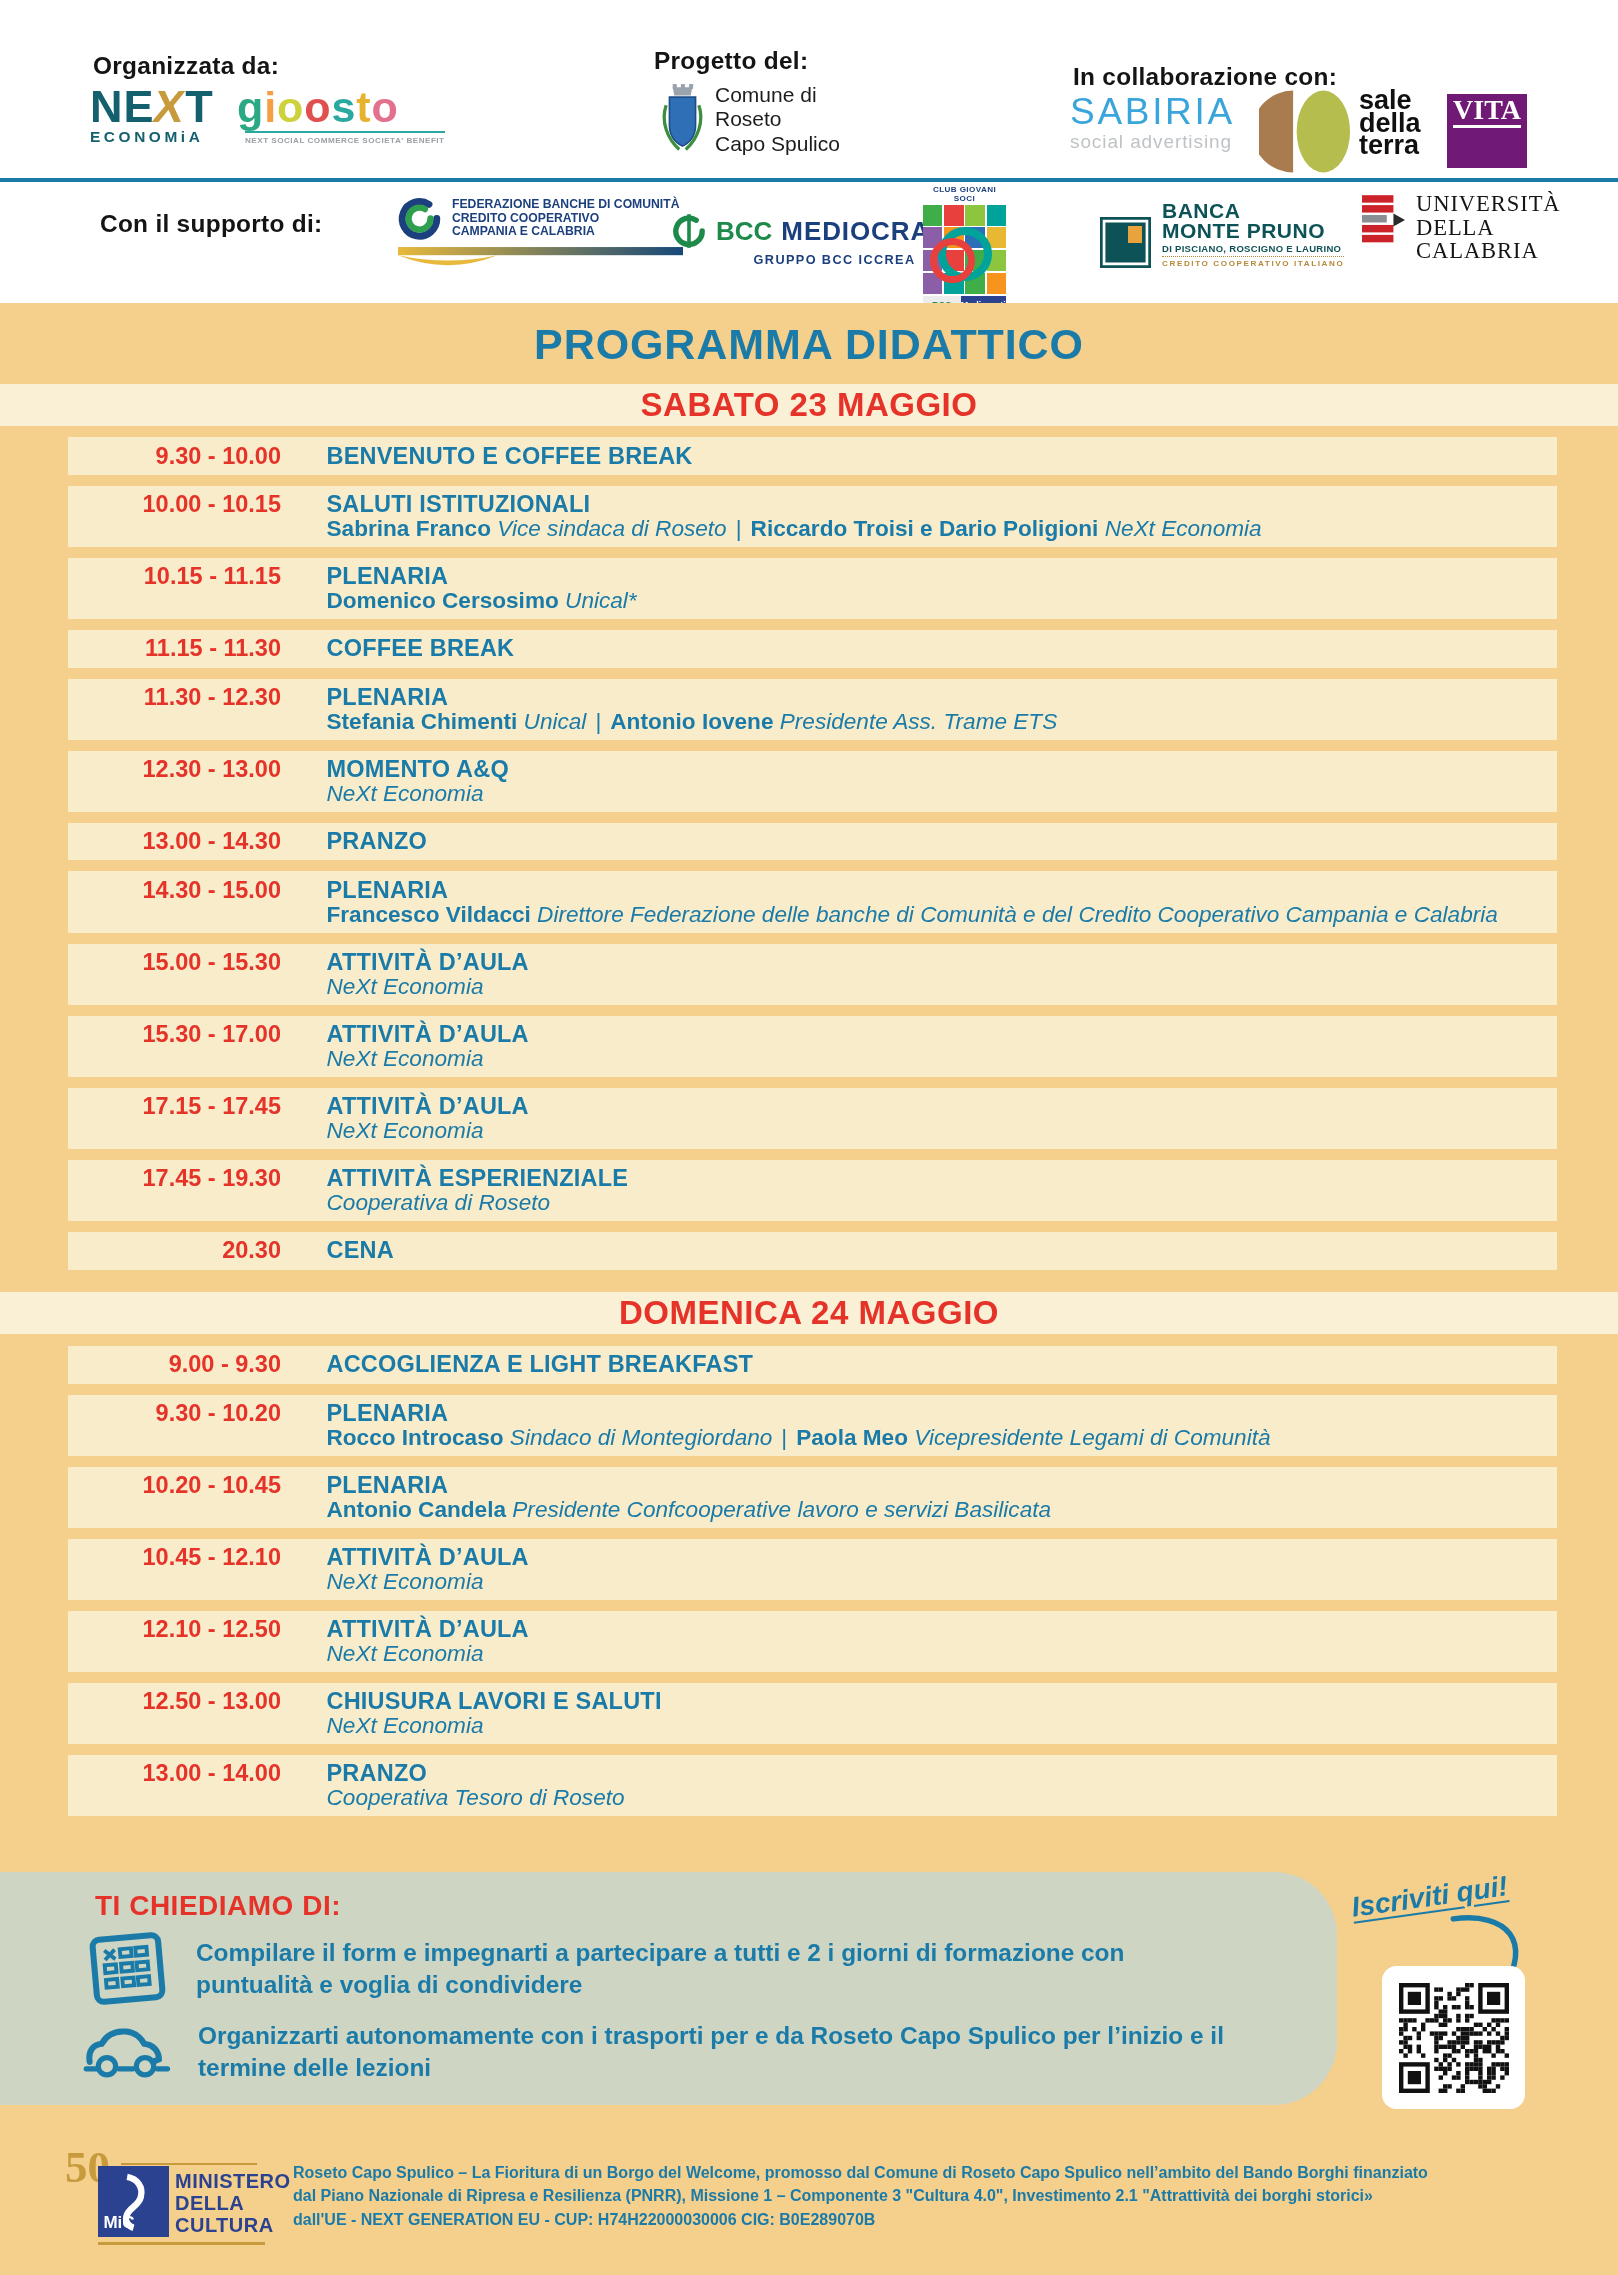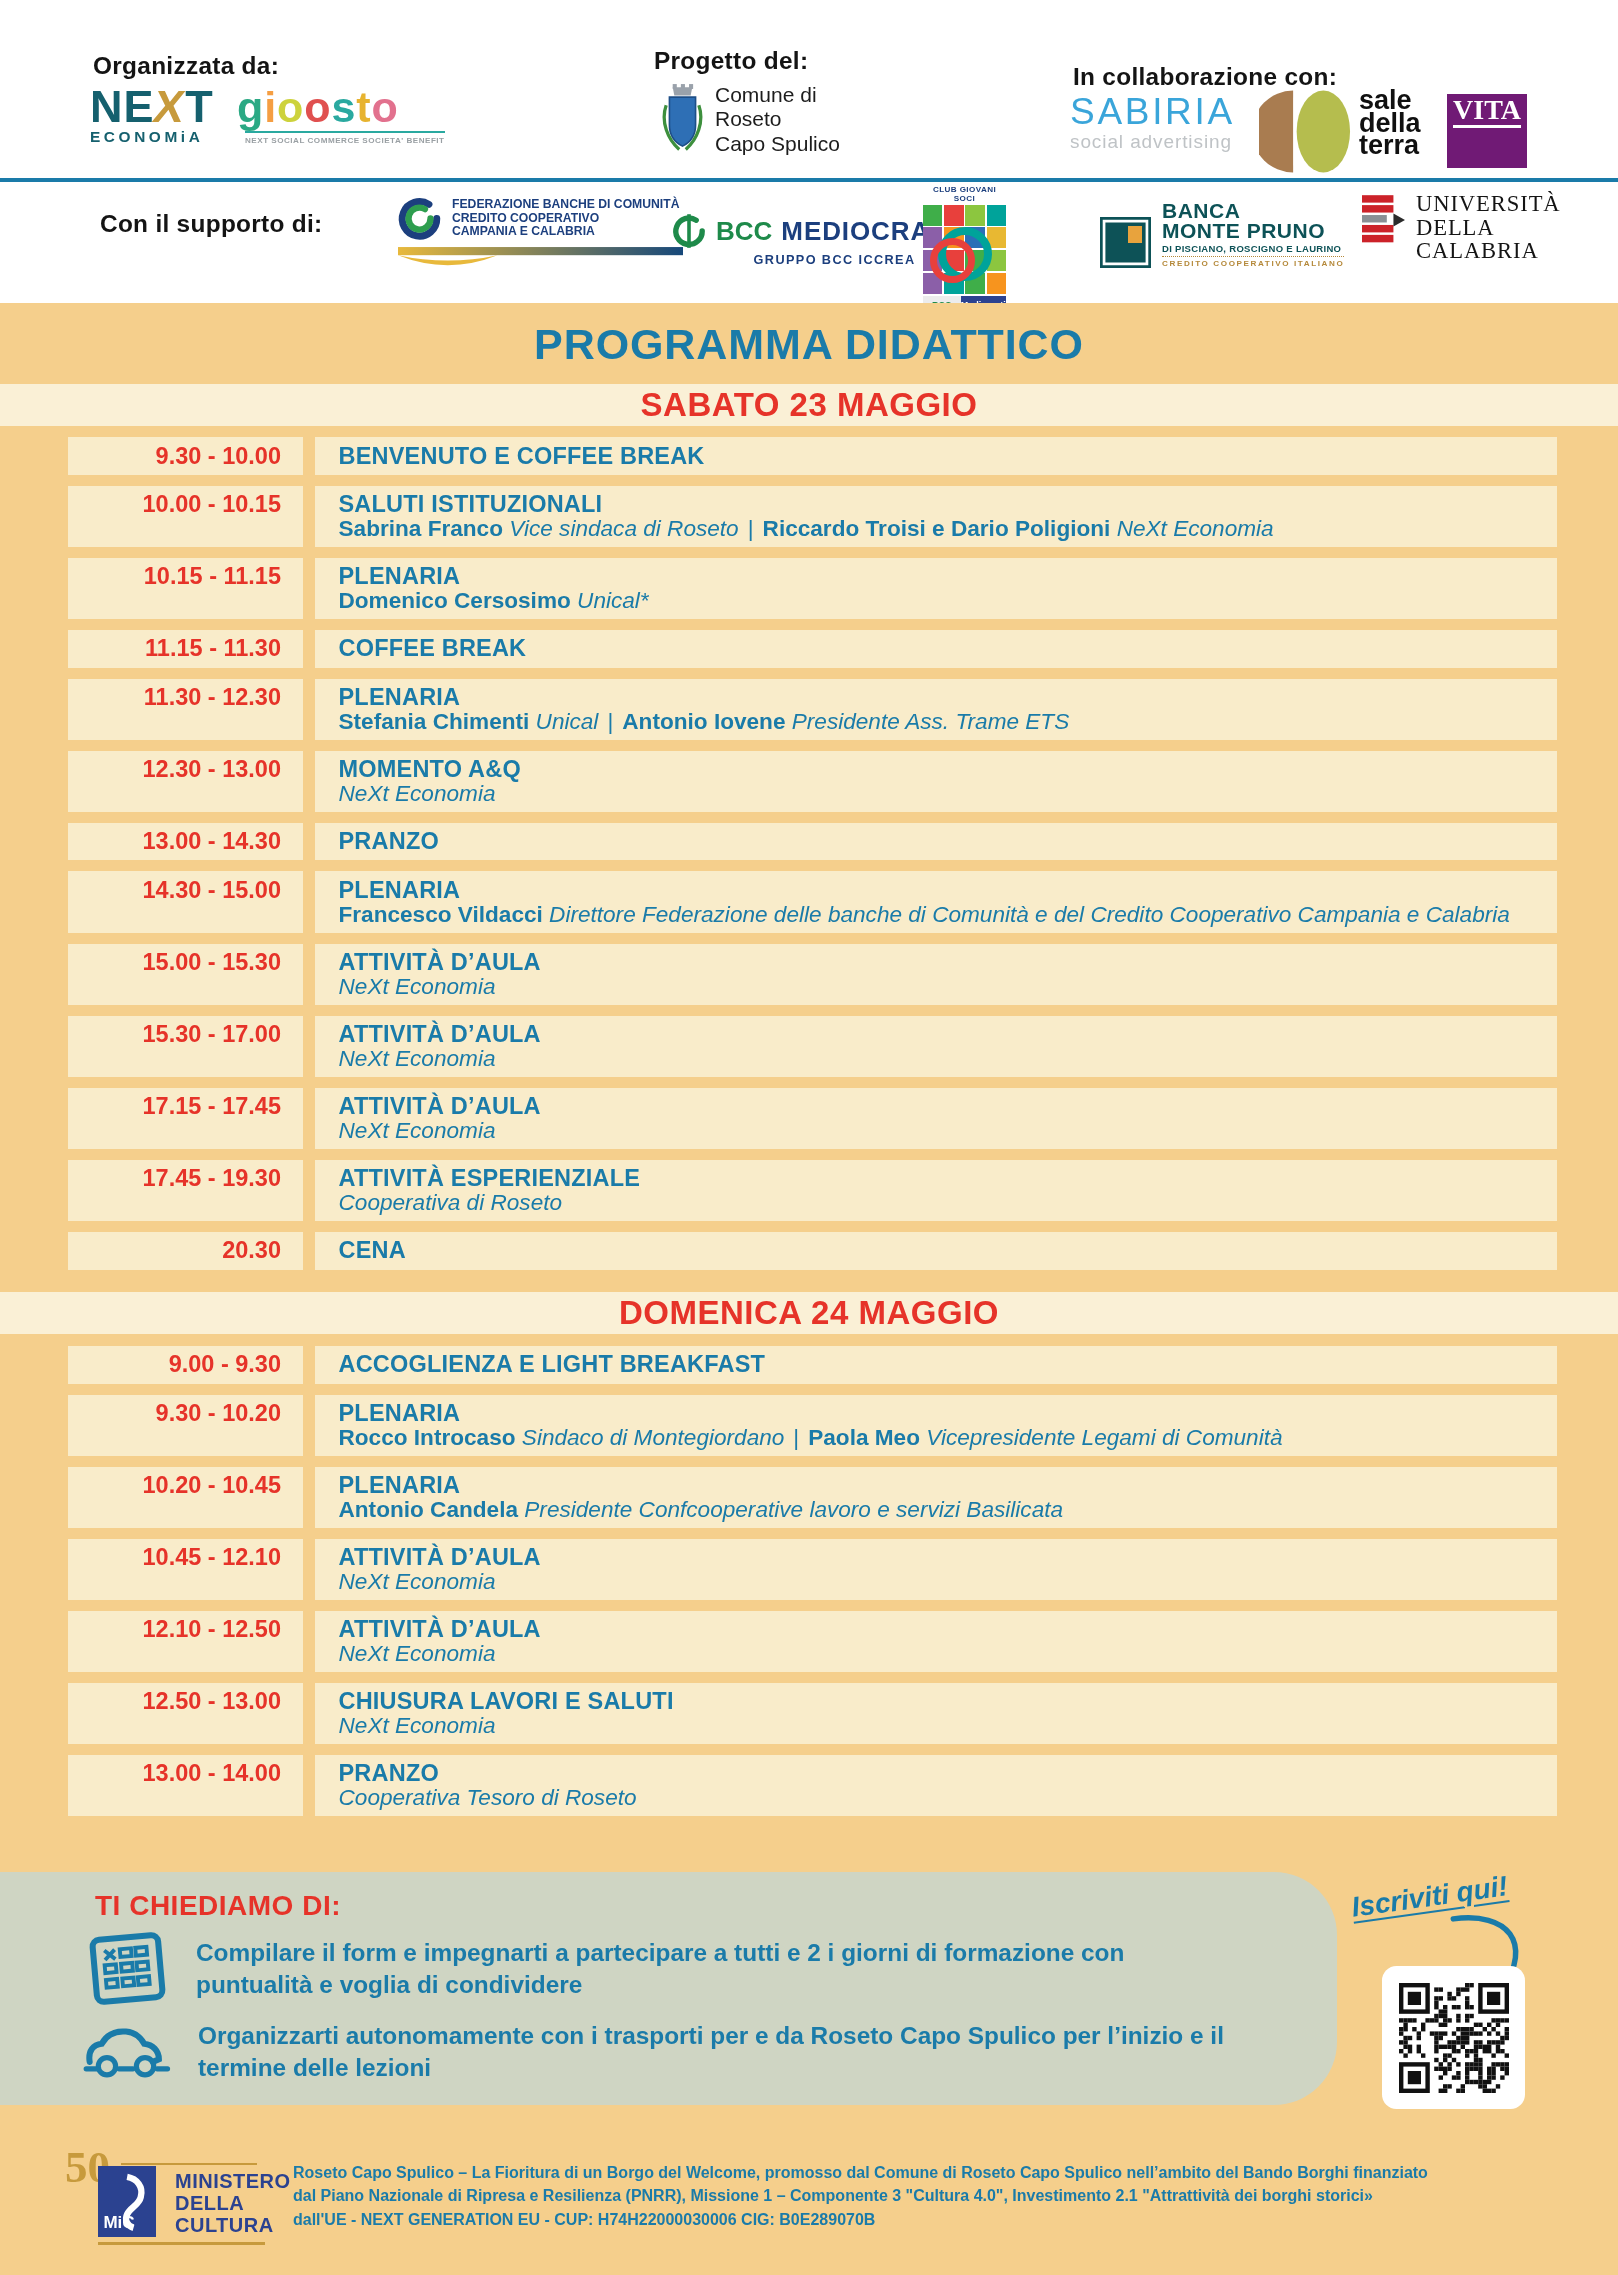--- a/index.html
+++ b/index.html
@@ -56,21 +56,21 @@
   .unical{position:absolute;left:1362px;top:192px;display:flex;gap:11px;align-items:flex-start;}
   .unical .txt{font-family:"Liberation Serif",serif;font-size:22.6px;color:#151515;line-height:23.5px;letter-spacing:0.9px;}
 
   
   .main{position:absolute;left:0;top:303px;width:1618px;height:1973px;background:#f5cf8c;}
   .ptitle{text-align:center;padding-top:18px;font-size:43px;font-weight:bold;color:#1a7ba9;letter-spacing:0.9px;line-height:47px;}
   .day-band{margin-top:16.3px;height:42px;background:#faf0d6;display:flex;align-items:center;justify-content:center;font-size:33px;font-weight:bold;color:#e63329;letter-spacing:0.5px;}
   .day-band.second{margin-top:22.6px;}
   .rows{margin:11px 61px 0 68px;display:flex;flex-direction:column;gap:11px;}
   .rows.sunday{margin-top:11.8px;}
-  .trow{display:flex;gap:12px;}
+  .trow{display:flex;gap:0;}
   .cell{background:#f9ecca;}
   .time{width:213px;flex:none;text-align:right;padding:6.3px 22px 6.3px 0;color:#e63329;font-weight:bold;font-size:23.5px;line-height:25px;}
   .content{flex:1;padding:6.3px 0 6.3px 23.5px;}
   .etitle{color:#1a7ba9;font-weight:bold;font-size:23.5px;line-height:25px;letter-spacing:0.2px;}
   .esub{color:#1a7ba9;font-size:22.6px;line-height:23.5px;}
   .esub .b{font-weight:bold;}
   .esub .i{font-style:italic;}
   .esub .sep{padding:0 9px;font-weight:normal;}
 
   
@@ -80,21 +80,21 @@
   .req-item{position:absolute;display:flex;gap:27px;align-items:center;}
   .req-item .txt{width:1031px;font-size:24.4px;font-weight:bold;color:#1a7ba9;line-height:32px;}
   .iscriviti{position:absolute;left:1351px;top:9px;font-size:28px;font-weight:bold;font-style:italic;color:#1a7ba9;transform:rotate(-8deg);text-decoration:underline;text-underline-offset:4.5px;}
   .qrbox{position:absolute;left:1382px;top:94px;width:143px;height:143px;background:#ffffff;border-radius:14.5px;display:flex;align-items:center;justify-content:center;}
 
   
   .footer{display:flex;margin-top:43px;padding-left:65px;gap:22px;align-items:flex-start;}
   .mic{position:relative;width:206px;height:112px;flex:none;}
   .mic .fifty{position:absolute;left:0;top:-7.2px;font-family:"Liberation Serif",serif;font-size:45px;font-weight:bold;color:#c79a3c;}
   .mic .topline{position:absolute;left:56px;top:14.5px;width:136px;height:2.7px;background:#c79a3c;}
-  .mic .sq{position:absolute;left:33px;top:18px;width:58px;height:71px;background:#2b4290;}
+  .mic .sq{position:absolute;left:33px;top:18px;width:71px;height:71px;background:#2b4290;}
   .mic .sq span{position:absolute;left:5.4px;bottom:3.6px;color:#fff;font-size:17px;font-weight:bold;}
   .mic .txt{position:absolute;left:110px;top:22px;font-size:20px;font-weight:bold;color:#2b4290;line-height:22px;letter-spacing:0.5px;}
   .mic .underline{position:absolute;left:33px;top:94px;width:167px;height:2.7px;background:#c79a3c;}
   .fine{width:1158px;font-size:16px;font-weight:bold;color:#1a7ba9;line-height:23.5px;padding-top:12.7px;}
 </style>
 </head>
 <body>
 
 <header>
   <div class="hlabel" style="left:93px;top:52px">Organizzata da:</div>

